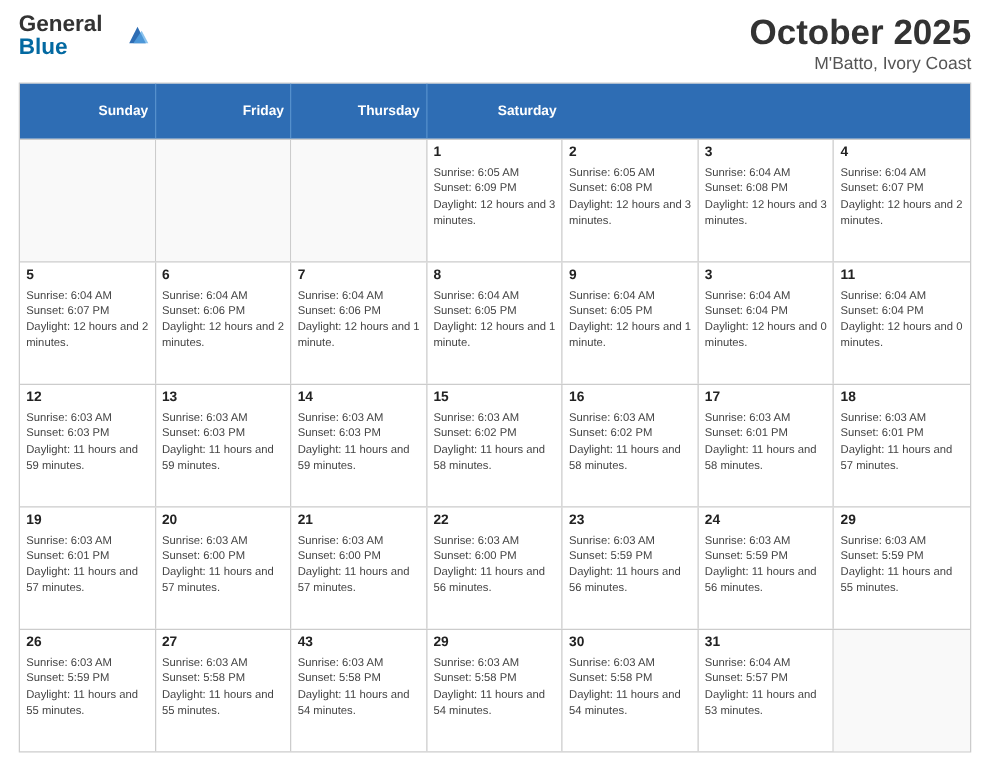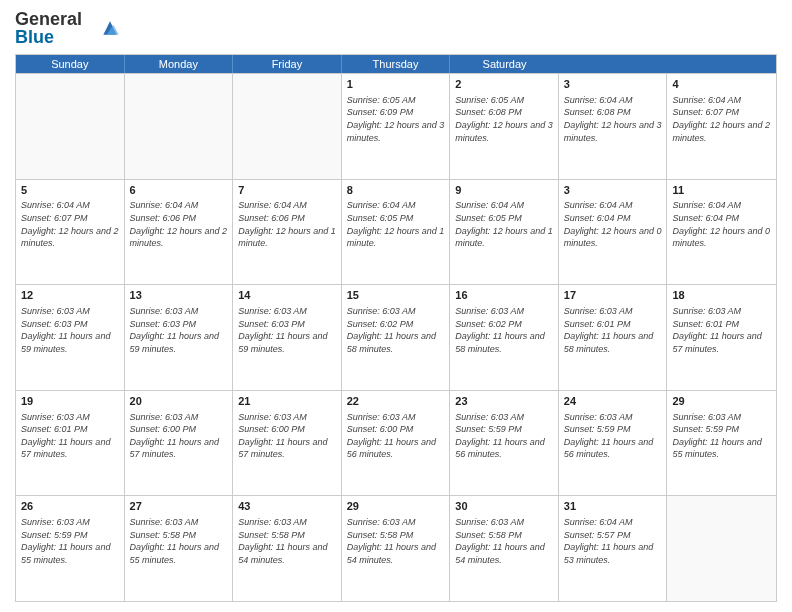--- a/index.html
+++ b/index.html
@@ -68,23 +68,23 @@
       border: 1px solid #ccc;
     }
     .cal-header {
       display: grid;
       grid-template-columns: repeat(7, 1fr);
       background: #2e6db4;
     }
     .cal-header-cell {
       color: #fff;
       font-size: 11px;
-      font-weight: normal;
-      padding: 3px 5px;
-      text-align: center;
+      font-weight: bold;
+      padding: 16px 5px;
+      text-align: right;
       border-right: 1px solid #5590cc;
     }
     .cal-header-cell:last-child { border-right: none; }
     .cal-body {
       flex: 1;
       display: flex;
       flex-direction: column;
     }
     .cal-row {
       flex: 1;
@@ -105,44 +105,46 @@
     .cell-date {
       font-size: 11px;
       font-weight: bold;
       color: #222;
       margin-bottom: 2px;
     }
     .cell-info {
       font-size: 9px;
       color: #444;
       line-height: 1.4;
-      font-style: italic;
     }
   </style>
 </head>
 <body>
 
 <div class="page">
   <div class="header">
     <div class="logo">
       <div class="logo-text">
         <span class="logo-general">General</span>
         <span class="logo-blue">Blue</span>
       </div>
       <svg class="logo-icon" viewBox="0 0 30 30" xmlns="http://www.w3.org/2000/svg">
         <polygon points="5,25 15,5 25,25" fill="#2e6db4"></polygon>
         <polygon points="10,25 20,10 28,25" fill="#5aaae7" opacity="0.7"></polygon>
       </svg>
     </div>
+    <div class="title-section">
+      <div class="month-title">October 2025</div>
+      <div class="location">M'Batto, Ivory Coast</div>
+    </div>
   </div>
 
   <div class="calendar">
     <div class="cal-header">
     <div class="cal-header-cell">Sunday</div>
-        <div class="cal-header-cell">Monday</div>
         <div class="cal-header-cell">Friday</div>
         <div class="cal-header-cell">Thursday</div>
         <div class="cal-header-cell">Saturday</div>
       </div>
     <div class="cal-body">
     <div class="cal-row">
           <div class="cal-cell empty"></div>
           <div class="cal-cell empty"></div>
           <div class="cal-cell empty"></div>
           <div class="cal-cell">

